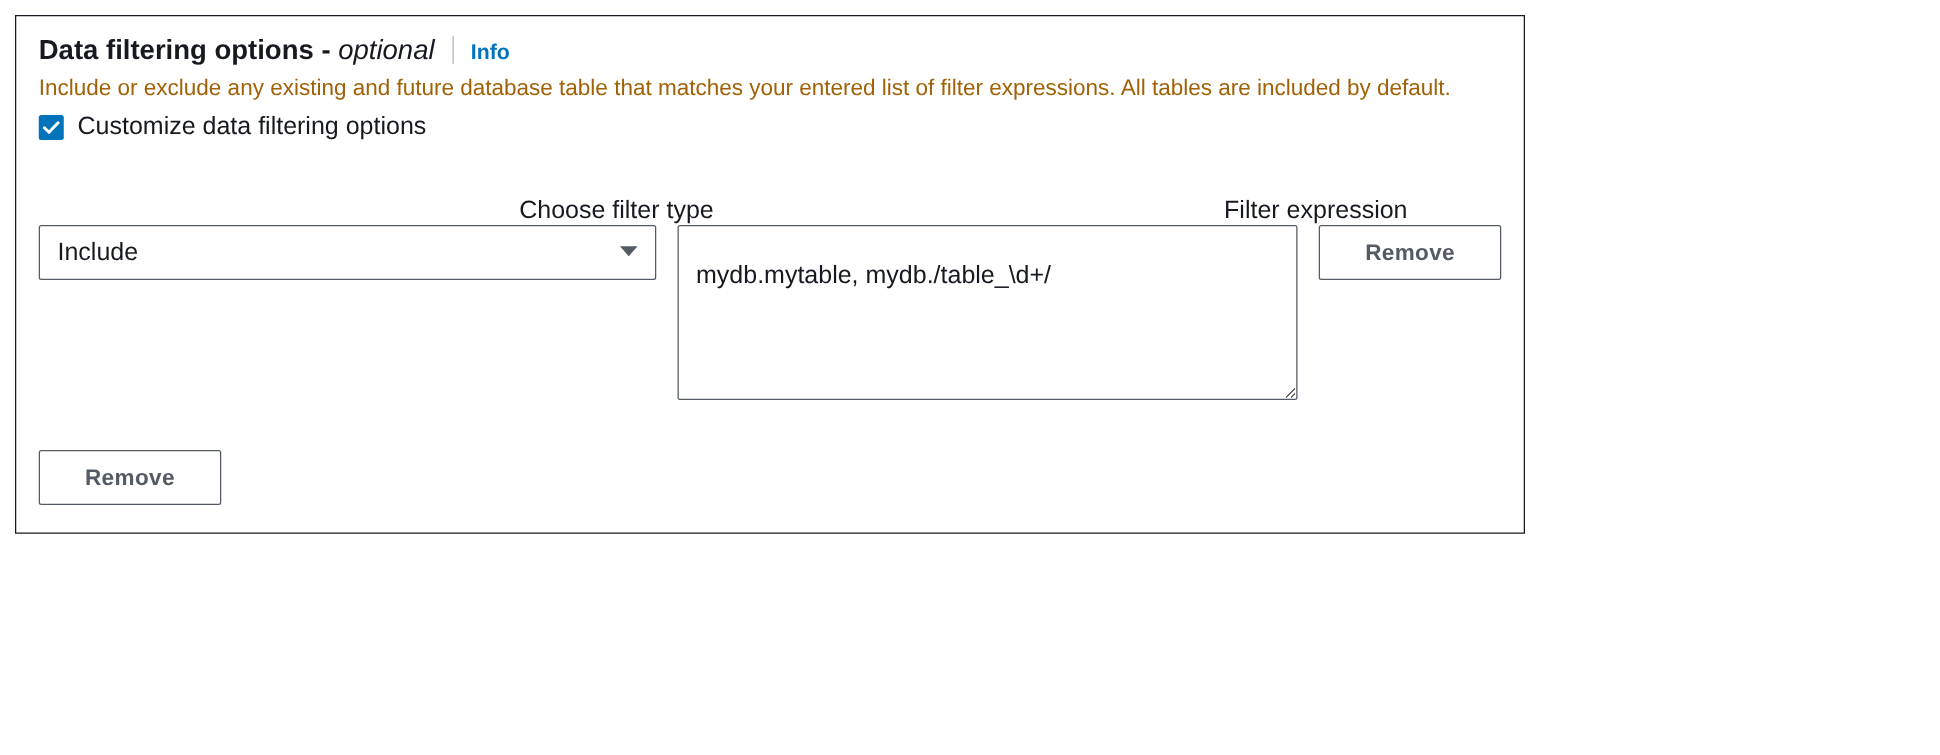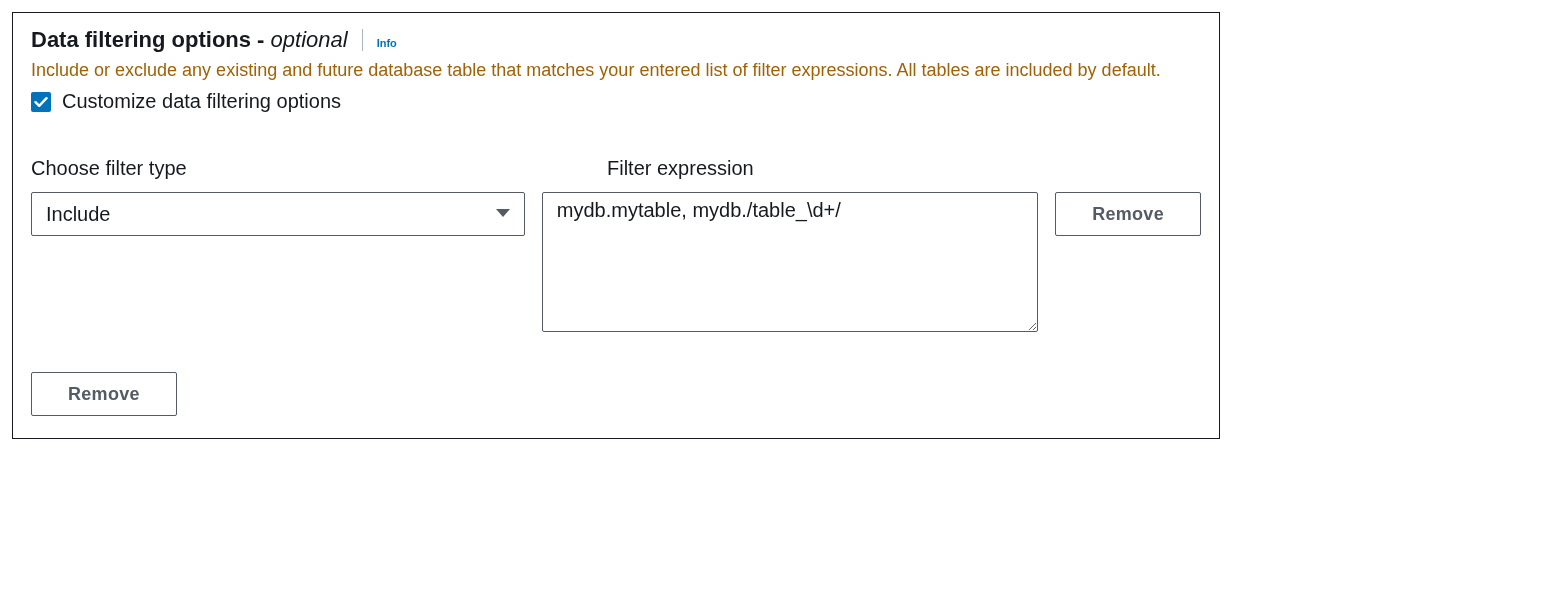--- a/index.html
+++ b/index.html
@@ -33,21 +33,21 @@
     .vdiv {
       width: 1px;
       height: 22px;
       background: #aab7b8;
       align-self: center;
       margin: 0 2px;
     }
     .info-link {
       color: #0073bb;
       font-weight: 700;
-      font-size: 11px;
+      font-size: 17px;
       cursor: pointer;
     }
     .desc {
       color: #a16207;
       font-size: 18px;
       line-height: 1.5;
       margin-bottom: 6px;
       max-width: 1480px;
     }
     .cb-row {
@@ -68,22 +68,23 @@
       cursor: pointer;
       flex: 0 0 20px;
     }
     .cb-box svg { width: 14px; height: 14px; display:block; }
     .cb-label {
       font-size: 20px;
       color: #16191f;
     }
     .cols-header {
       display: flex;
-      gap: 36px;
-      margin-bottom: 12px;
+      gap: 15px;
+      margin-bottom: 0;
+      text-align: right;
     }
     .col-label {
       font-size: 20px;
       color: #16191f;
     }
     .col-type   { width: 540px; }
     .col-expr   { width: 540px; }
     .row {
       display: flex;
       gap: 17px;
@@ -115,21 +116,21 @@
       top: 50%;
       transform: translateY(-50%);
       pointer-events: none;
     }
     .caret svg { width: 16px; height: 12px; display:block; }
     .expr-area {
       width: 540px;
       height: 140px;
       border: 1px solid #545b64;
       border-radius: 2px;
-      padding: 4px 14px;
+      padding: 26px 14px;
       font-family: inherit;
       font-size: 20px;
       color: #16191f;
       resize: both;
       line-height: 1.3;
     }
     .expr-area::placeholder {
       color: #687078;
       font-style: italic;
     }

